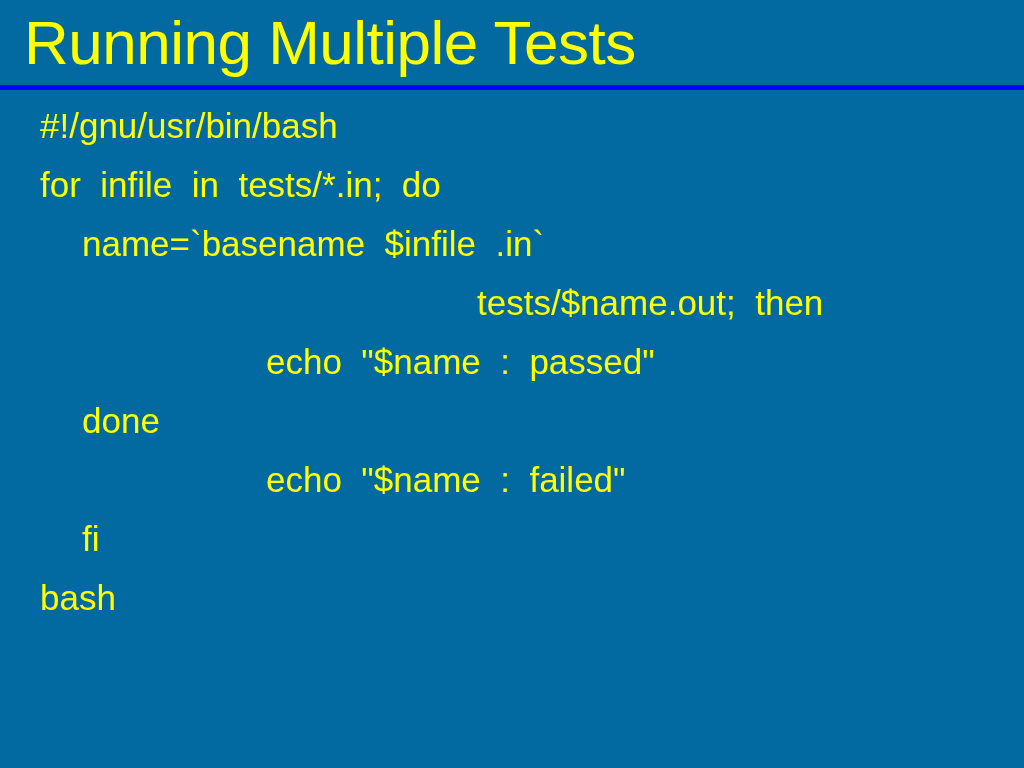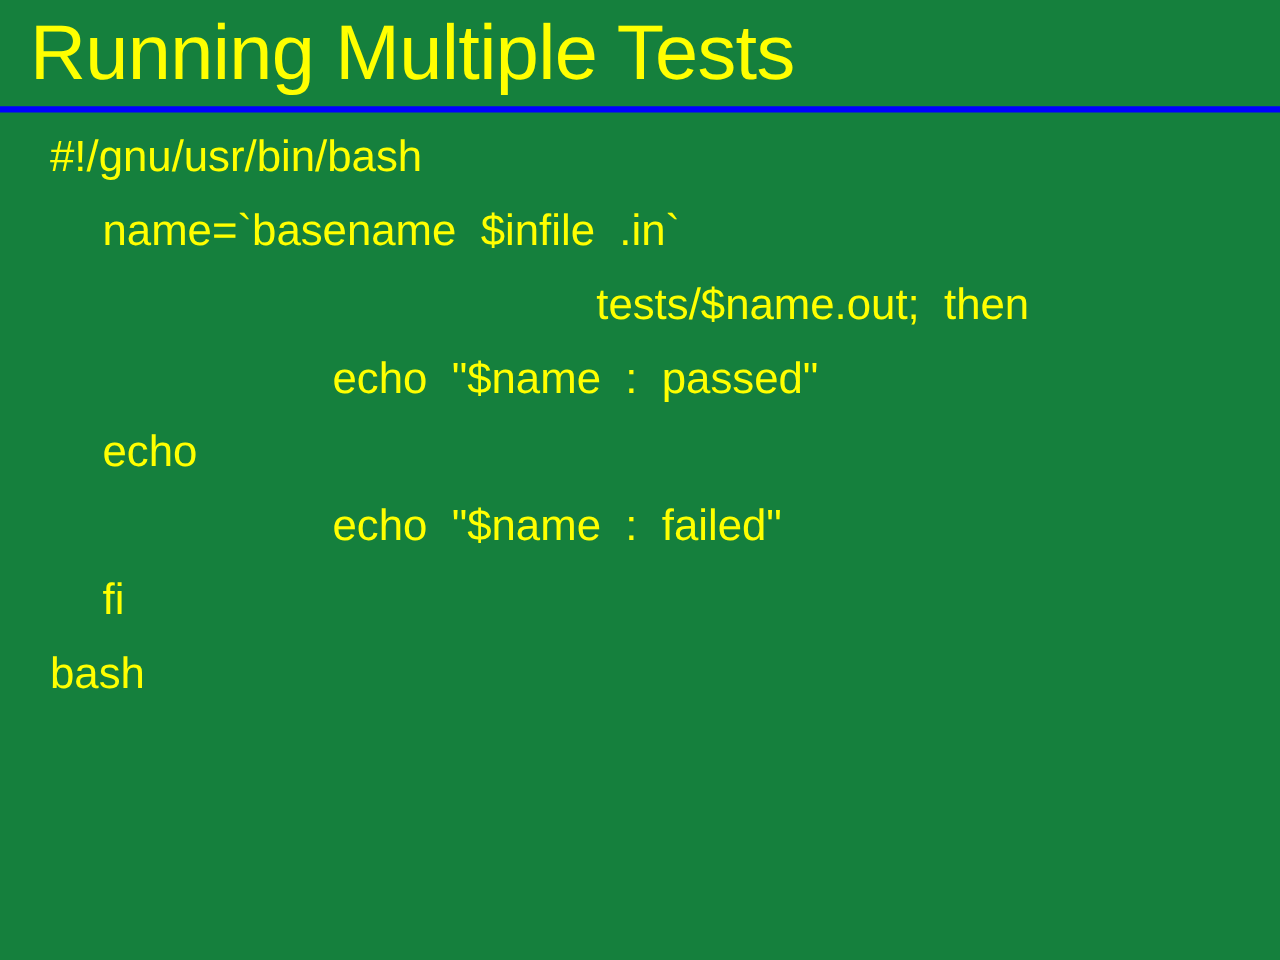--- a/index.html
+++ b/index.html
@@ -11,21 +11,21 @@
   body {
     width: 1024px;
     height: 768px;
     overflow: hidden;
     font-family: "Liberation Sans", sans-serif;
   }
   #slide {
     position: relative;
     width: 1024px;
     height: 768px;
-    background: #15803d;
+    background: #0369a1;
   }
   #slide-title {
     position: absolute;
     left: 24px;
     top: 2px;
     font-size: 62px;
     line-height: 82px;
     color: #FFFF00;
     font-weight: normal;
     letter-spacing: -0.5px;
@@ -66,22 +66,23 @@
 <body>
 
 <div id="slide">
 
   <h1 id="slide-title">Running Multiple Tests</h1>
 
   <div id="title-divider"></div>
 
   <div id="code-block">
       <div class="code-line indent-0">#!/gnu/usr/bin/bash</div>
+      <div class="code-line indent-0">for  infile  in  tests/*.in;  do</div>
       <div class="code-line indent-1">name=`basename  $infile  .in`</div>
       <div class="code-line indent-3">tests/$name.out;  then</div>
       <div class="code-line indent-2">echo  "$name  :  passed"</div>
-      <div class="code-line indent-1">echo</div>
+      <div class="code-line indent-1">done</div>
       <div class="code-line indent-2">echo  "$name  :  failed"</div>
       <div class="code-line indent-1">fi</div>
       <div class="code-line indent-0">bash</div>
     </div>
 
 </div>
 
 </body></html>

